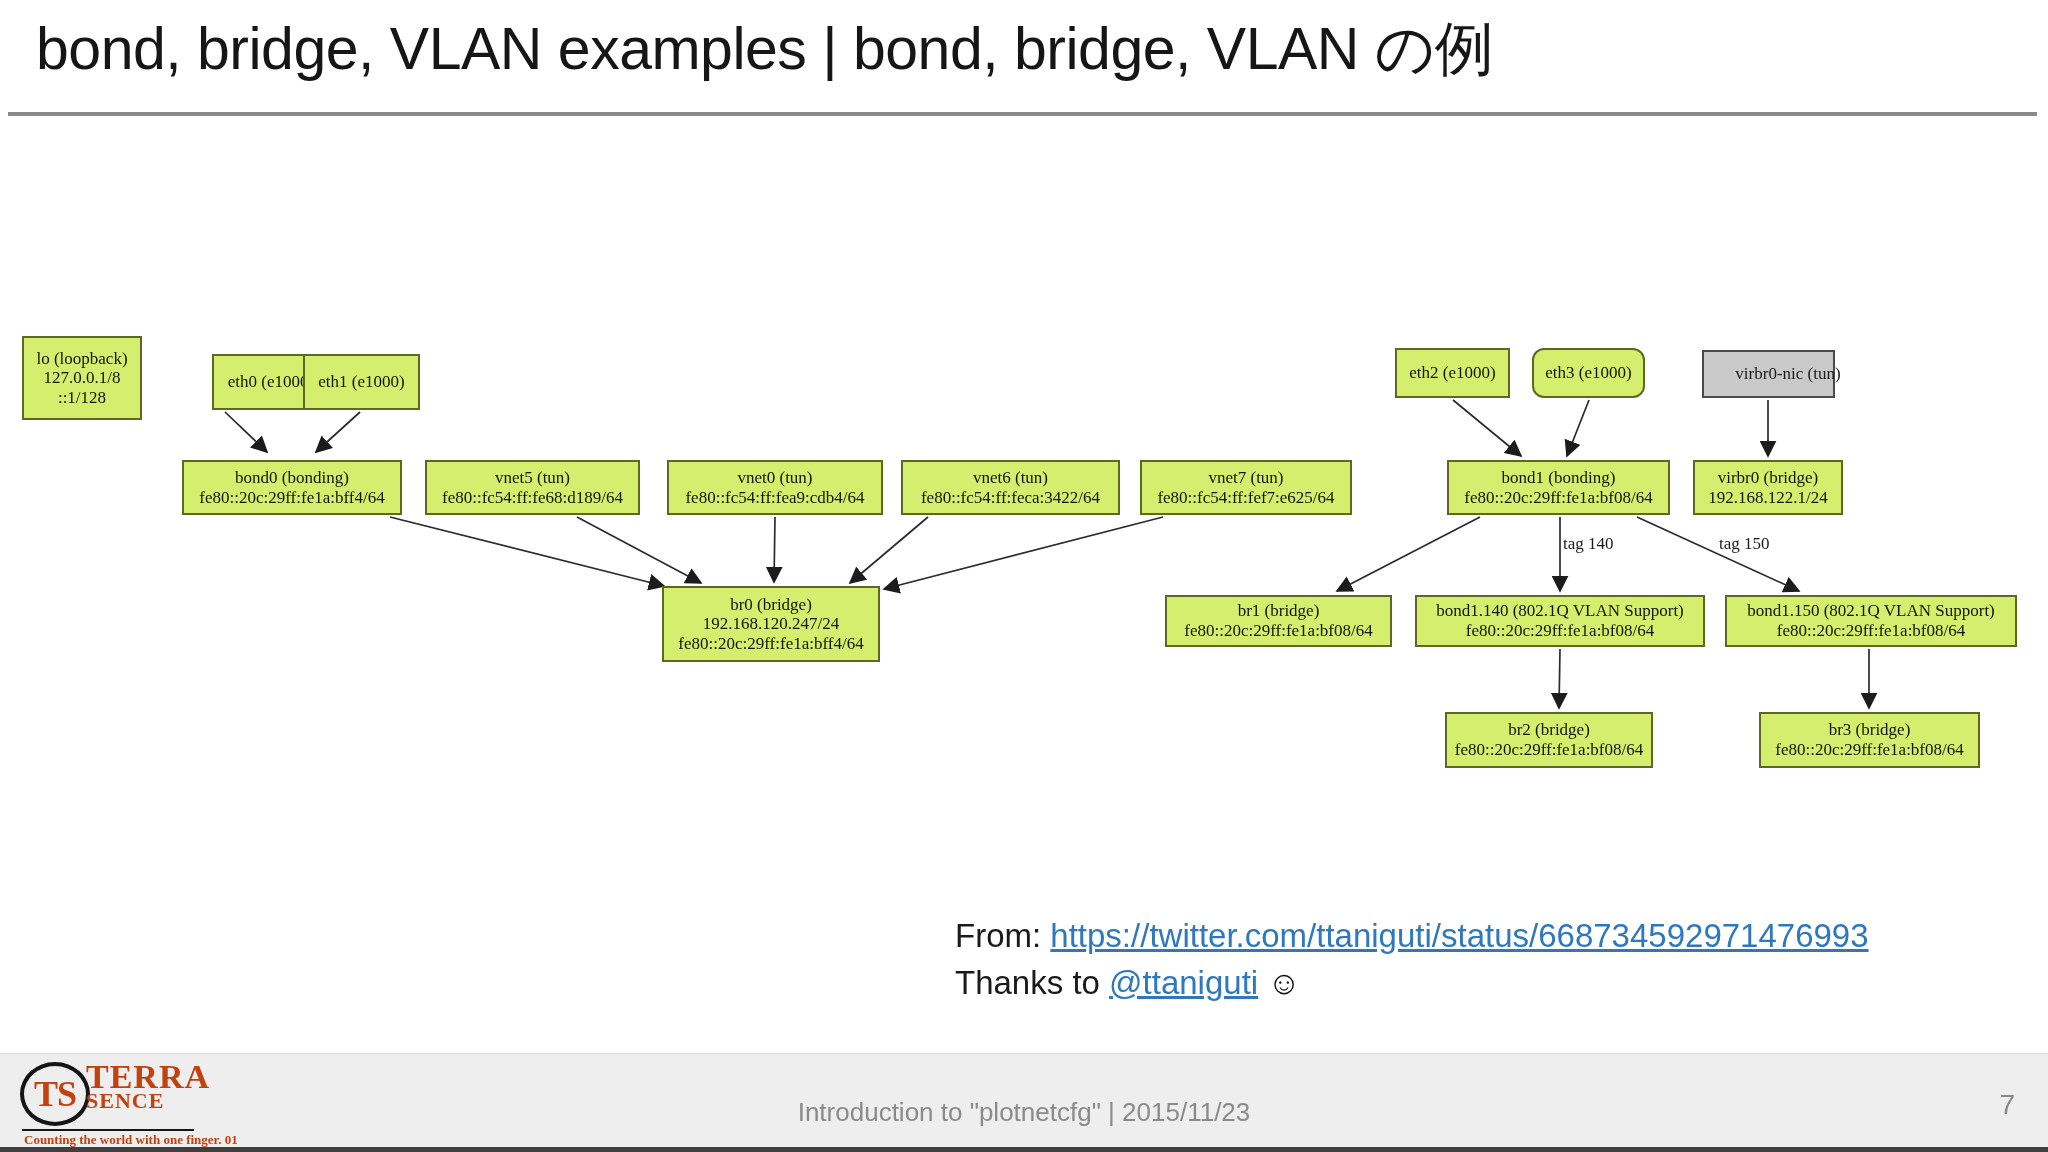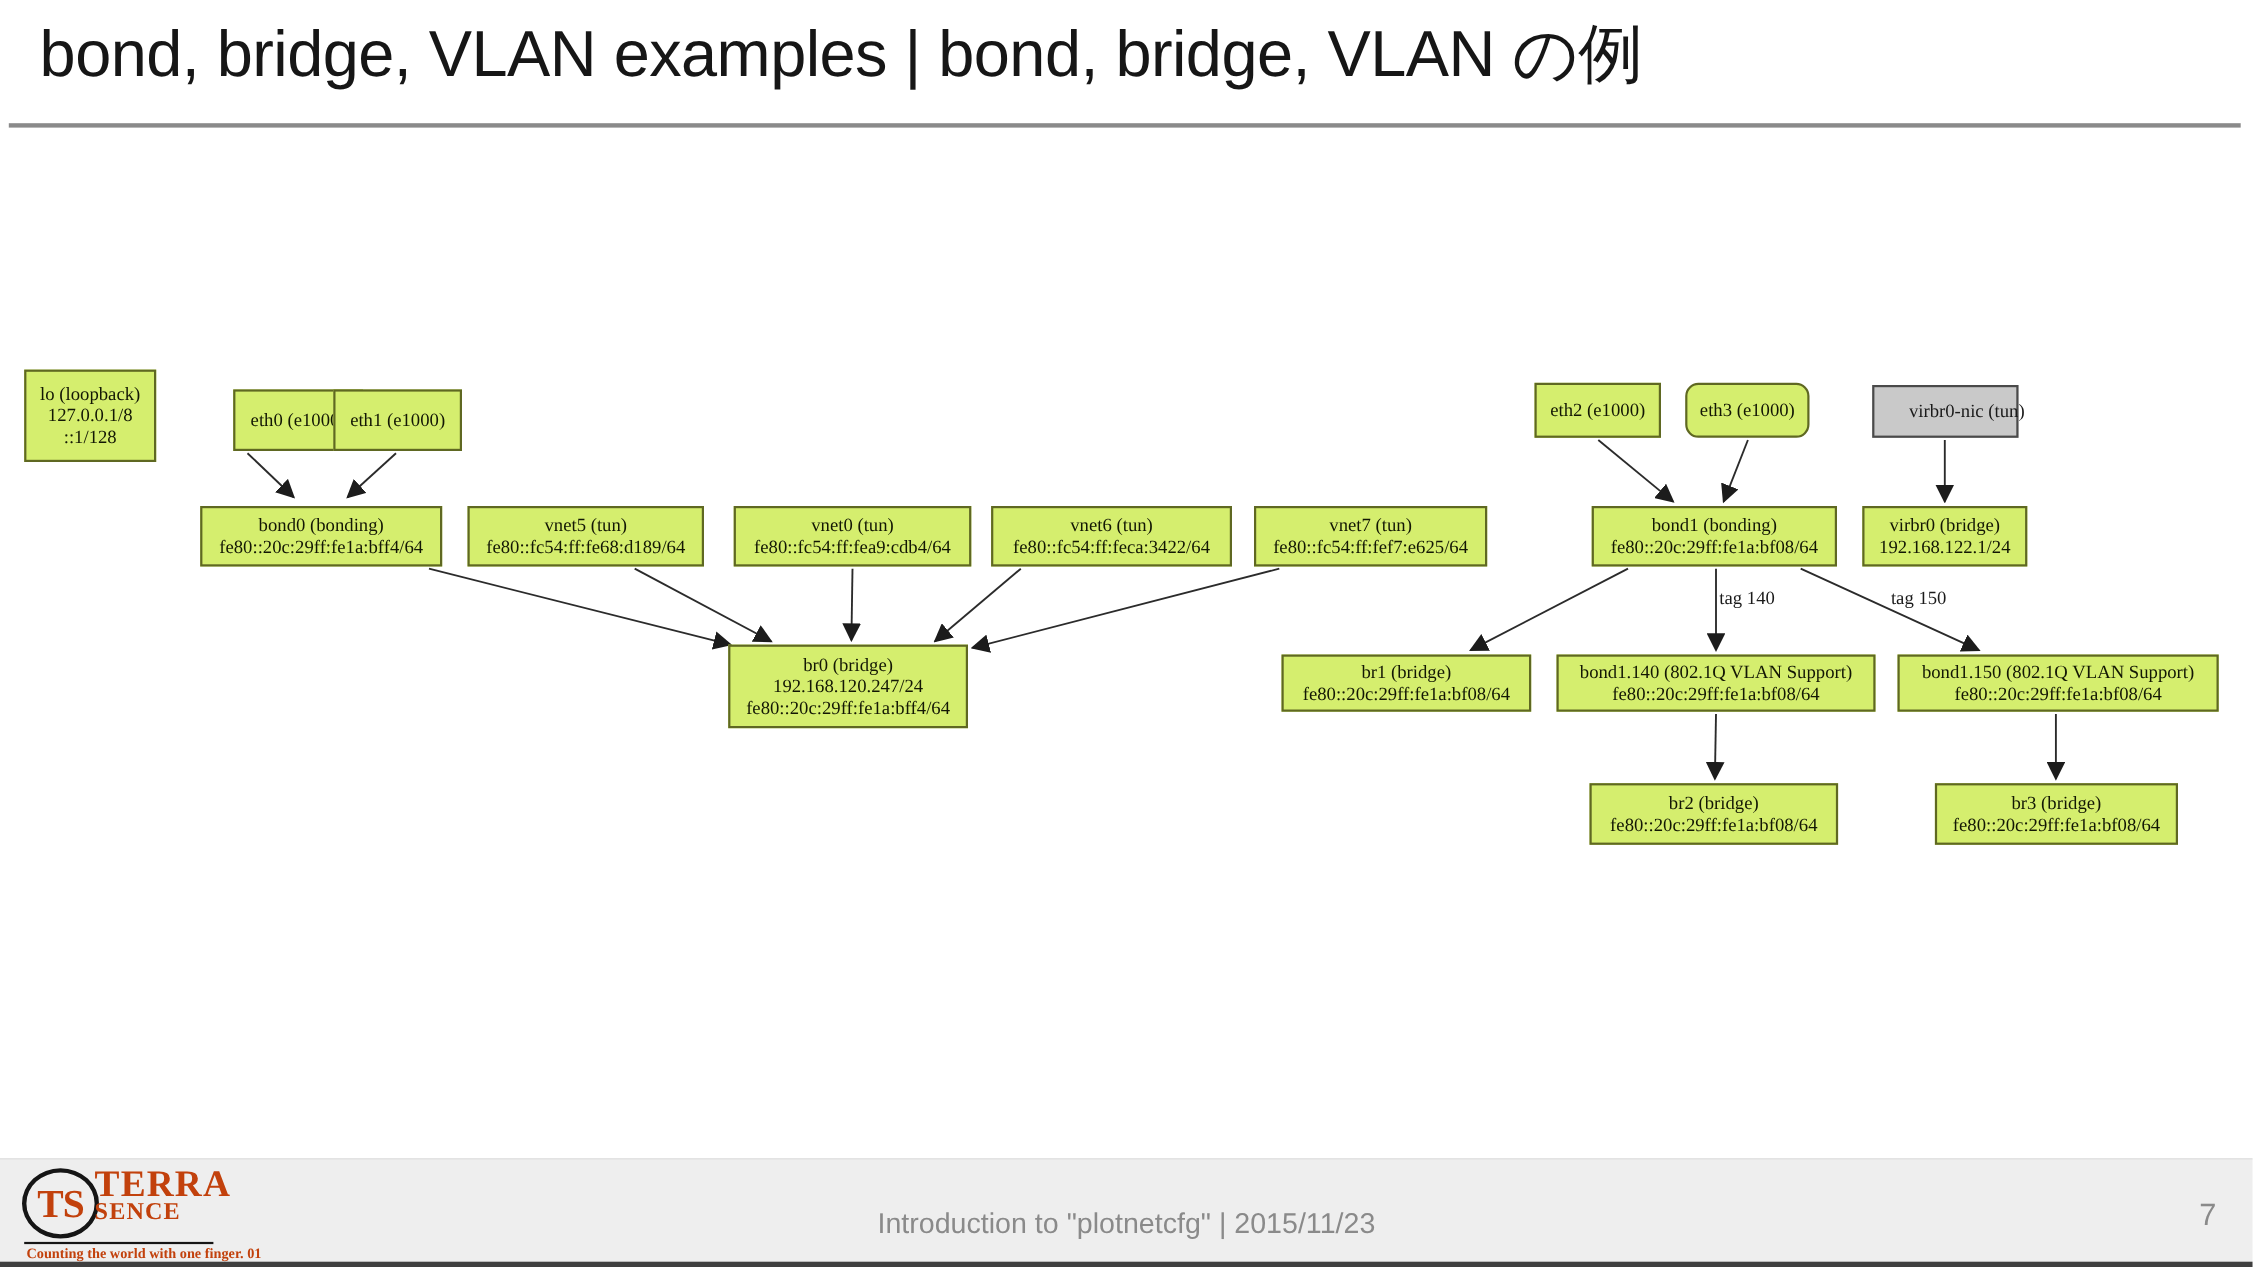--- a/index.html
+++ b/index.html
@@ -130,33 +130,37 @@
       <span>fe80::20c:29ff:fe1a:bf08/64</span>
     </div>
     <div class="node" style="left:1415px;top:595px;width:290px;height:52px;">
       <span>bond1.140 (802.1Q VLAN Support)</span>
       <span>fe80::20c:29ff:fe1a:bf08/64</span>
     </div>
     <div class="node" style="left:1725px;top:595px;width:292px;height:52px;">
       <span>bond1.150 (802.1Q VLAN Support)</span>
       <span>fe80::20c:29ff:fe1a:bf08/64</span>
     </div>
-    <div class="node" style="left:1445px;top:712px;width:226px;height:56px;">
+    <div class="node" style="left:1445px;top:712px;width:208px;height:56px;">
       <span>br2 (bridge)</span>
       <span>fe80::20c:29ff:fe1a:bf08/64</span>
     </div>
     <div class="node" style="left:1759px;top:712px;width:221px;height:56px;">
       <span>br3 (bridge)</span>
       <span>fe80::20c:29ff:fe1a:bf08/64</span>
     </div>
 
     <div class="edge-label" style="left:1563px;top:534px;">tag 140</div>
     <div class="edge-label" style="left:1719px;top:534px;">tag 150</div>
   </div>
 
+  <div class="attribution">
+    <div><span>From: </span><a class="lnk">https://twitter.com/ttaniguti/status/668734592971476993</a></div>
+    <div><span>Thanks to </span><a class="lnk">@ttaniguti</a> <span class="smiley">☺</span></div>
+  </div>
 
   <div class="footer">
     <div class="logo">
       <div class="logo-oval">
           <span>TS</span>
         </div>
       <div class="logo-terra">TERRA</div>
       <div class="logo-sence">SENCE</div>
       <div class="logo-underline"></div>
       <div class="logo-tagline">Counting the world with one finger. 01</div>

